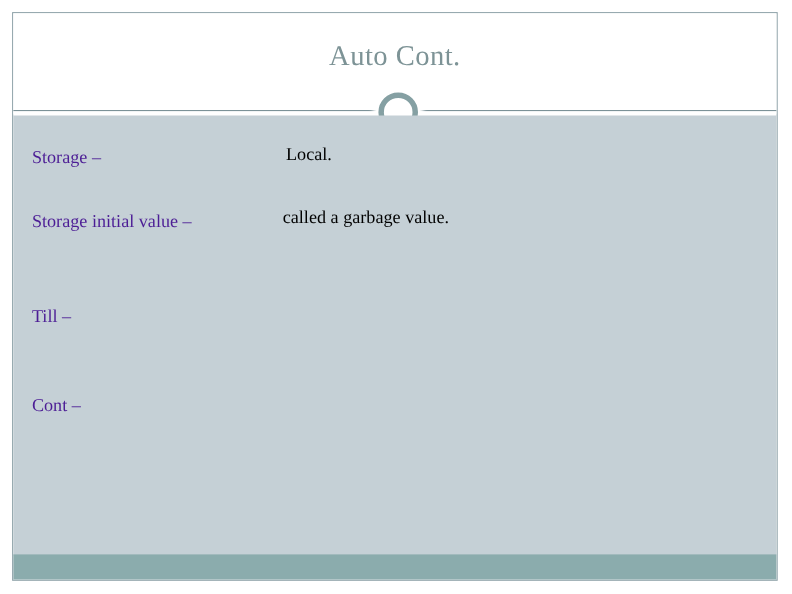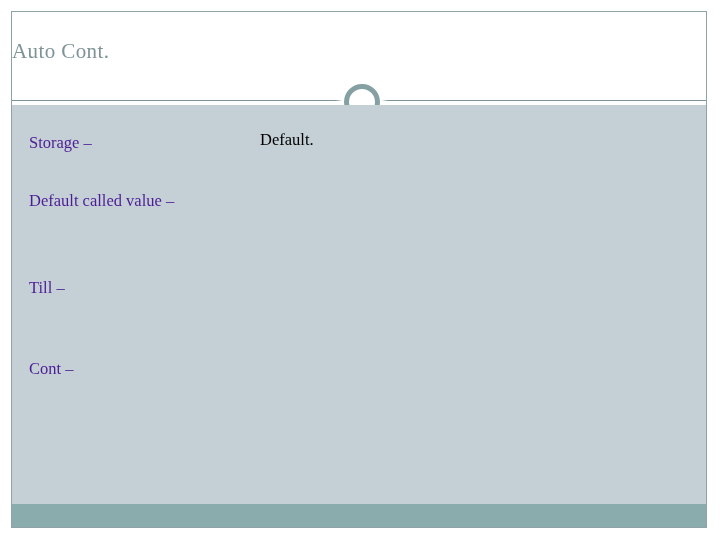--- a/index.html
+++ b/index.html
@@ -34,22 +34,22 @@
     width: 100%;
     height: 92px;
     background: #ffffff;
   }
 
   #page-title {
     position: absolute;
     left: 0;
     top: 22px;
     width: 100%;
-    text-align: left;
-    font-size: 21px;
+    text-align: center;
+    font-size: 26px;
     line-height: 34px;
     letter-spacing: 0.4px;
     color: #7d9396;
     white-space: nowrap;
   }
 
   #title-rule {
     position: absolute;
     left: 0;
     top: 88px;
@@ -152,27 +152,28 @@
     <div id="title-ring-halo"></div>
     <div id="title-ring"></div>
   </div>
 
   <div id="body-zone">
     <div id="content-table">
 
       <div class="content-row r0">
         <div class="row-label">Storage –</div>
         <div class="row-value indented">
-          <span class="vline">Default.</span>
+          <span class="vline">Local.</span>
         </div>
       </div>
 
       <div class="content-row r1">
-        <div class="row-label">Default called value –</div>
+        <div class="row-label">Storage initial value –</div>
         <div class="row-value">
+          <span class="vline">called a garbage value.</span>
         </div>
       </div>
 
       <div class="content-row r2">
         <div class="row-label">Till –</div>
         <div class="row-value">
         </div>
       </div>
 
       <div class="content-row r3">

